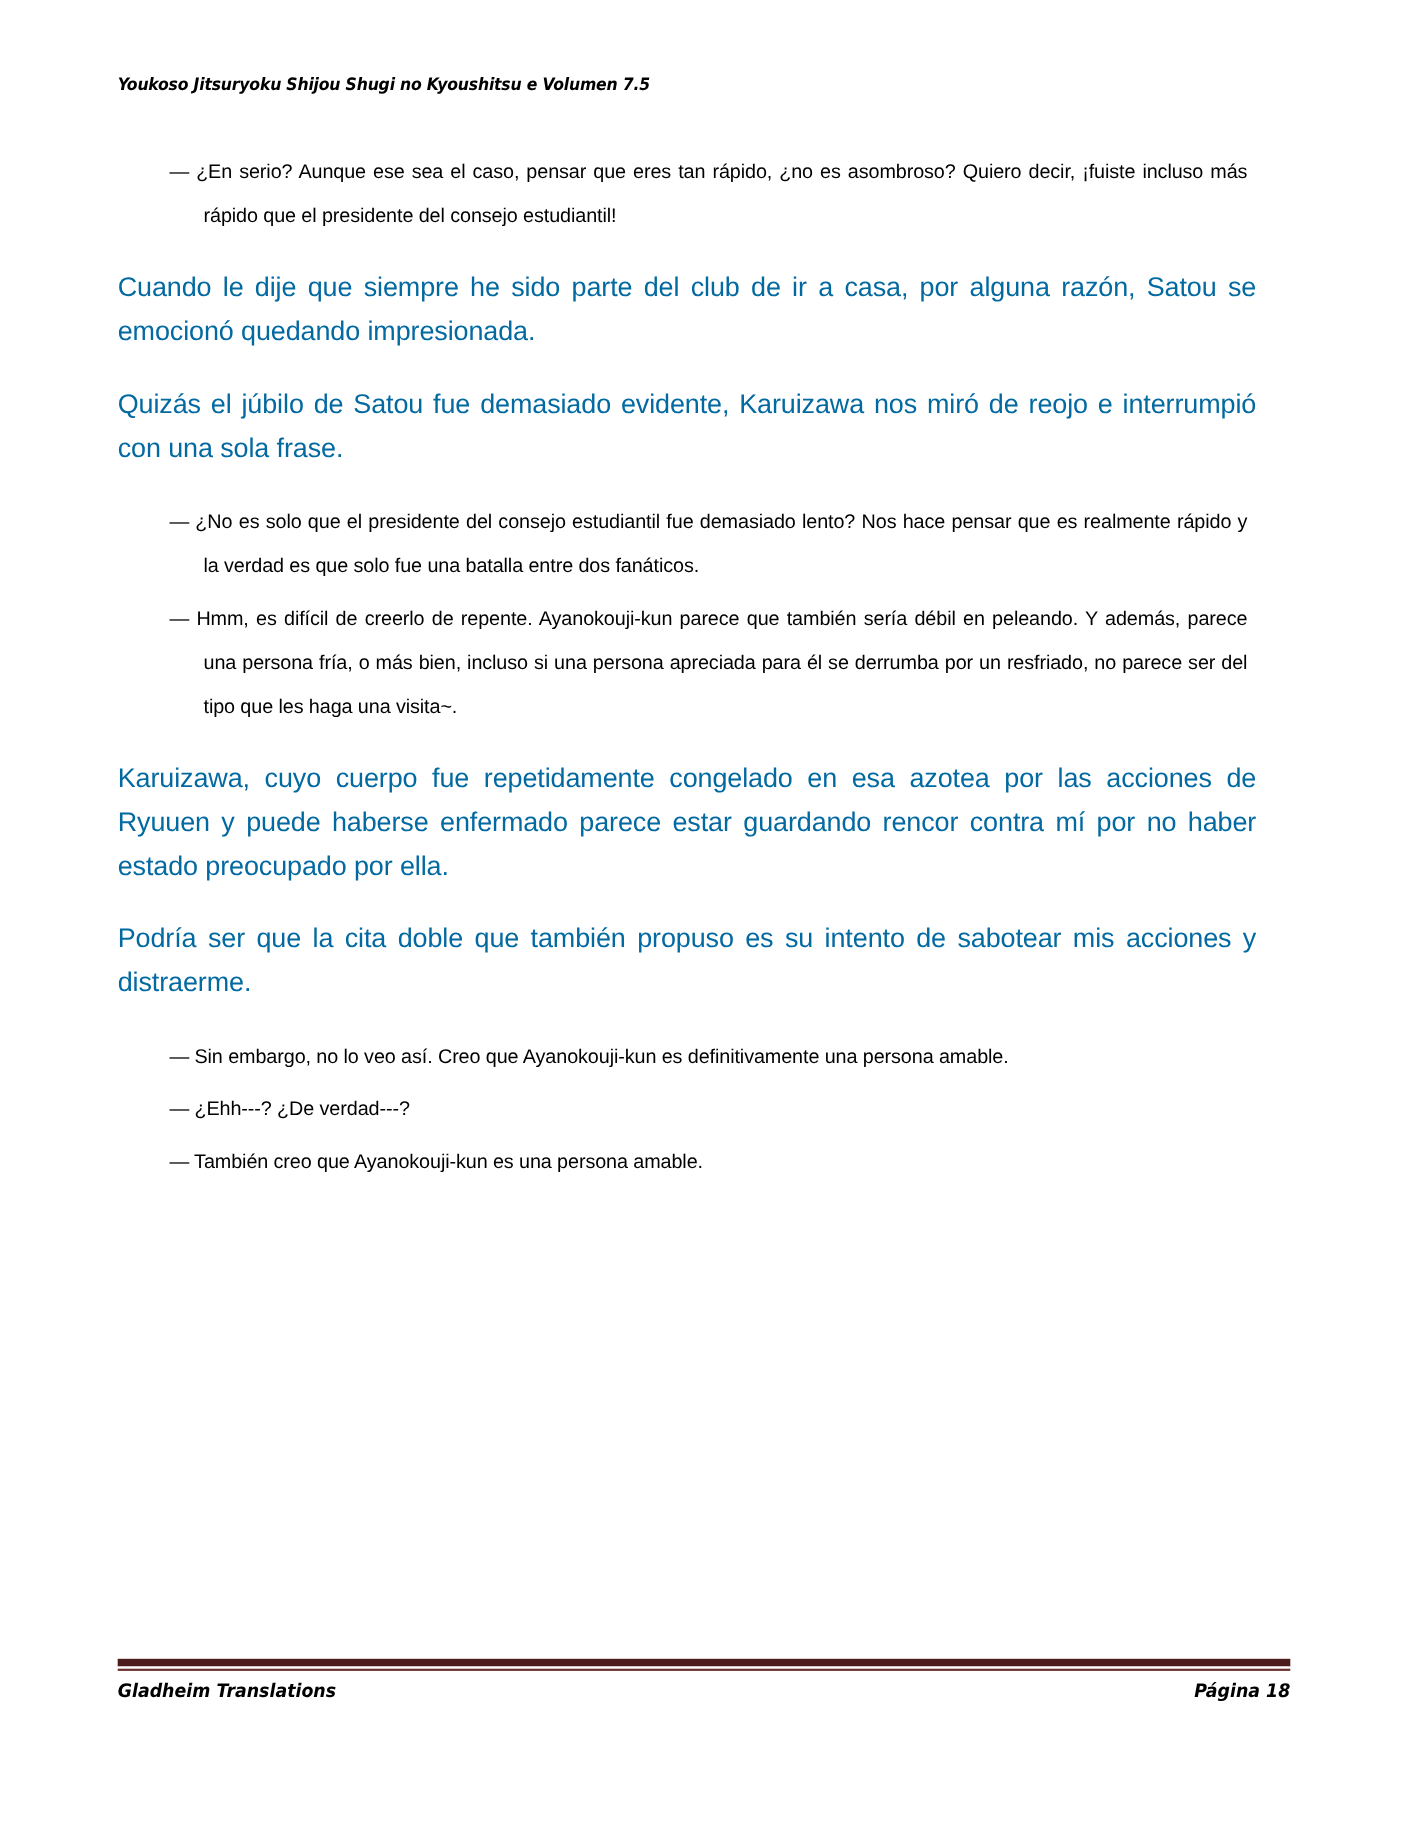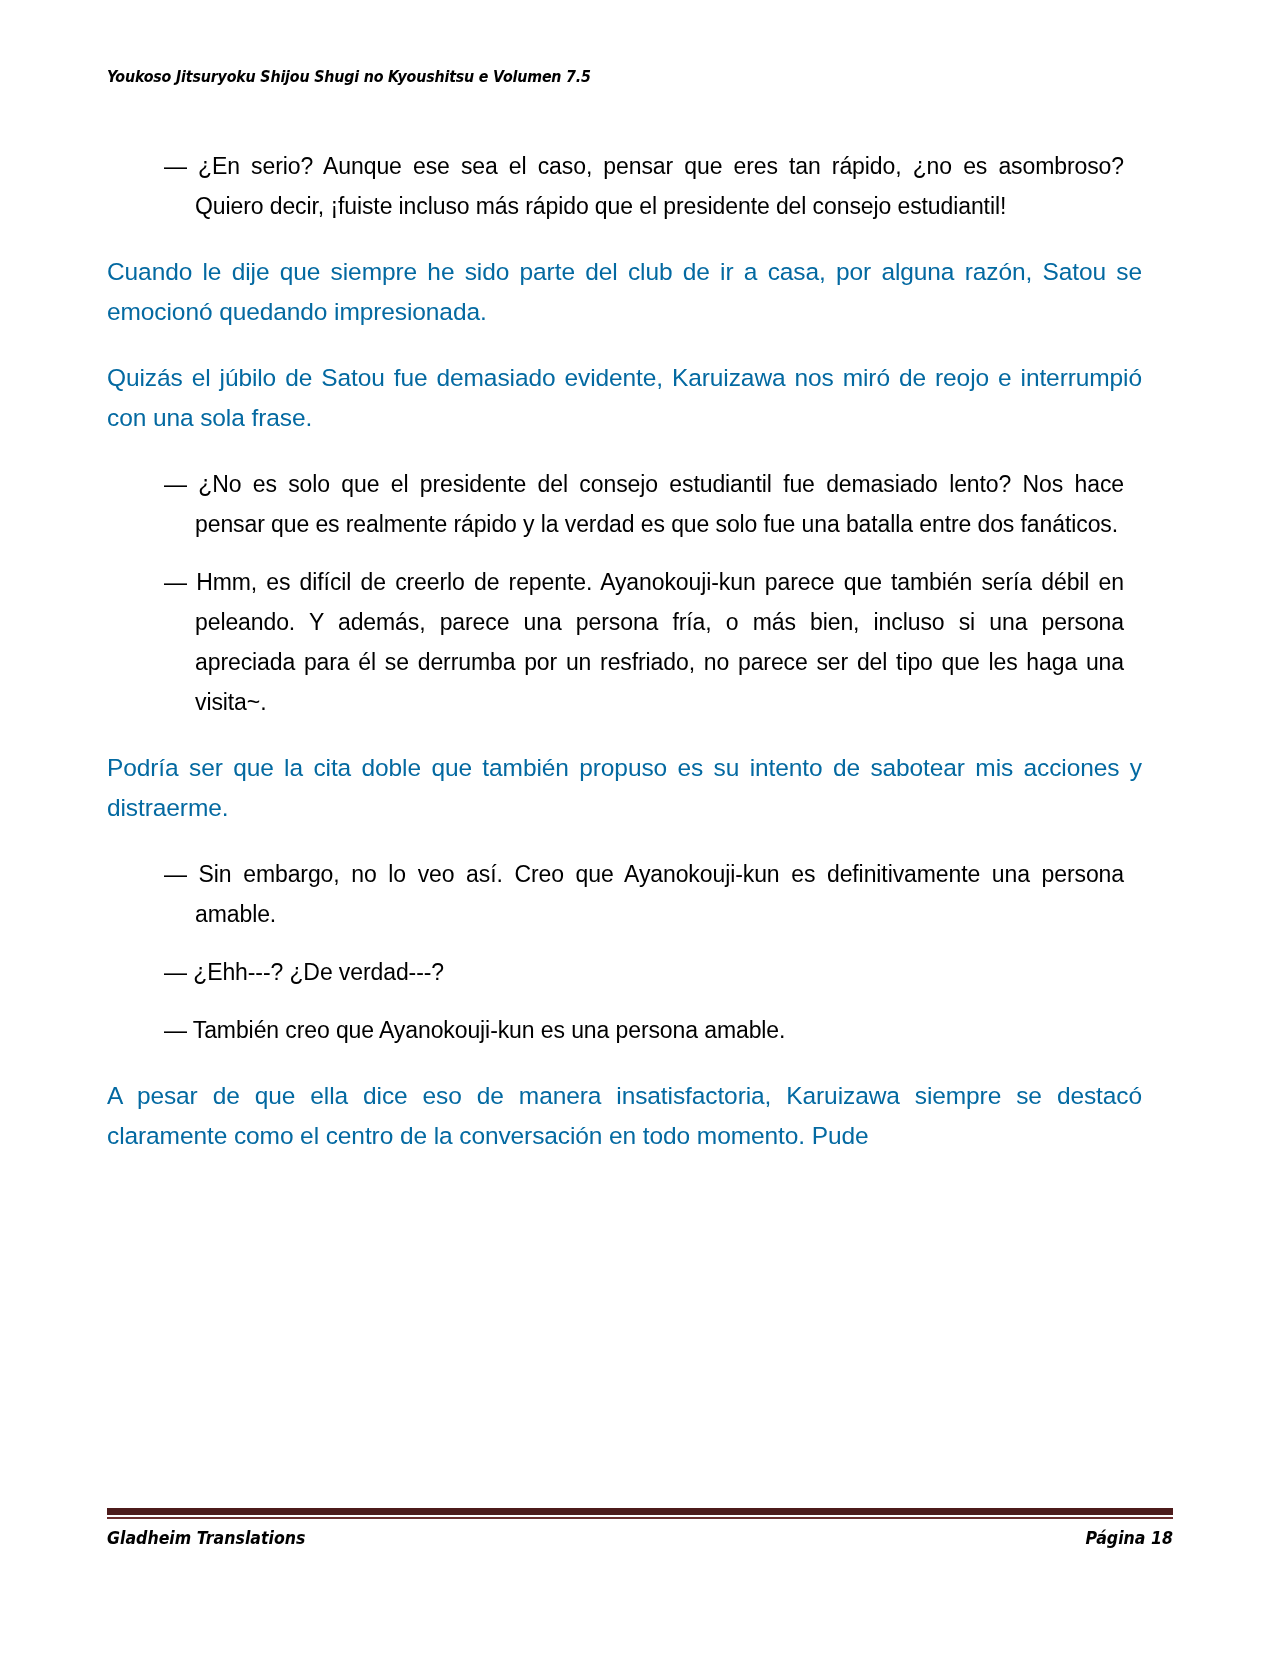--- a/index.html
+++ b/index.html
@@ -61,22 +61,22 @@
   p.para:last-child {
     margin-bottom: 0;
   }
 
   
   .dialogue {
     margin: 0 0 26px 0;
     padding-left: 39px;
   }
   .dialogue p.line {
-    margin: 18px;
-    font-size: 23px;
+    margin: 8px;
+    font-size: 18px;
     line-height: 40px;
     text-align: justify;
     text-justify: inter-word;
     padding-left: 31px;
     text-indent: -31px;
     letter-spacing: -0.1px;
   }
   .dialogue p.line.short {
     text-align: left;
   }
@@ -141,30 +141,30 @@
     <p class="para">Cuando le dije que siempre he sido parte del club de ir a casa, por alguna razón, Satou se emocionó quedando impresionada.</p>
 
     <p class="para">Quizás el júbilo de Satou fue demasiado evidente, Karuizawa nos miró de reojo e interrumpió con una sola frase.</p>
 
     <div class="dialogue">
       <p class="line">— ¿No es solo que el presidente del consejo estudiantil fue demasiado lento? Nos hace pensar que es realmente rápido y la verdad es que solo fue una batalla entre dos fanáticos.</p>
       <p class="line">— Hmm, es difícil de creerlo de repente. Ayanokouji-kun parece que también sería débil en peleando. Y además, parece una persona fría, o más bien, incluso si una persona apreciada para él se derrumba por un resfriado, no parece ser del tipo que les haga una visita~.</p>
     </div>
 
 
+    <p class="para">Karuizawa, cuyo cuerpo fue repetidamente congelado en esa azotea por las acciones de Ryuuen y puede haberse enfermado parece estar guardando rencor contra mí por no haber estado preocupado por ella.</p>
 
     <p class="para">Podría ser que la cita doble que también propuso es su intento de sabotear mis acciones y distraerme.</p>
 
     <div class="dialogue">
       <p class="line">— Sin embargo, no lo veo así. Creo que Ayanokouji-kun es definitivamente una persona amable.</p>
       <p class="line short">— ¿Ehh---? ¿De verdad---?</p>
       <p class="line short">— También creo que Ayanokouji-kun es una persona amable.</p>
     </div>
 
-    <p class="para">A pesar de que ella dice eso de manera insatisfactoria, Karuizawa siempre se destacó claramente como el centro de la conversación en todo momento. Pude</p>
 
   </div>
 
   <div class="page-footer">
     <div class="footer-rule-thick" style="background: rgb(76, 27, 27);"></div>
     <div class="footer-rule-gap"></div>
     <div class="footer-rule-thin"></div>
     <div class="footer-row">
       <div class="footer-left">Gladheim Translations</div>
       <div class="footer-right">Página 18</div>

